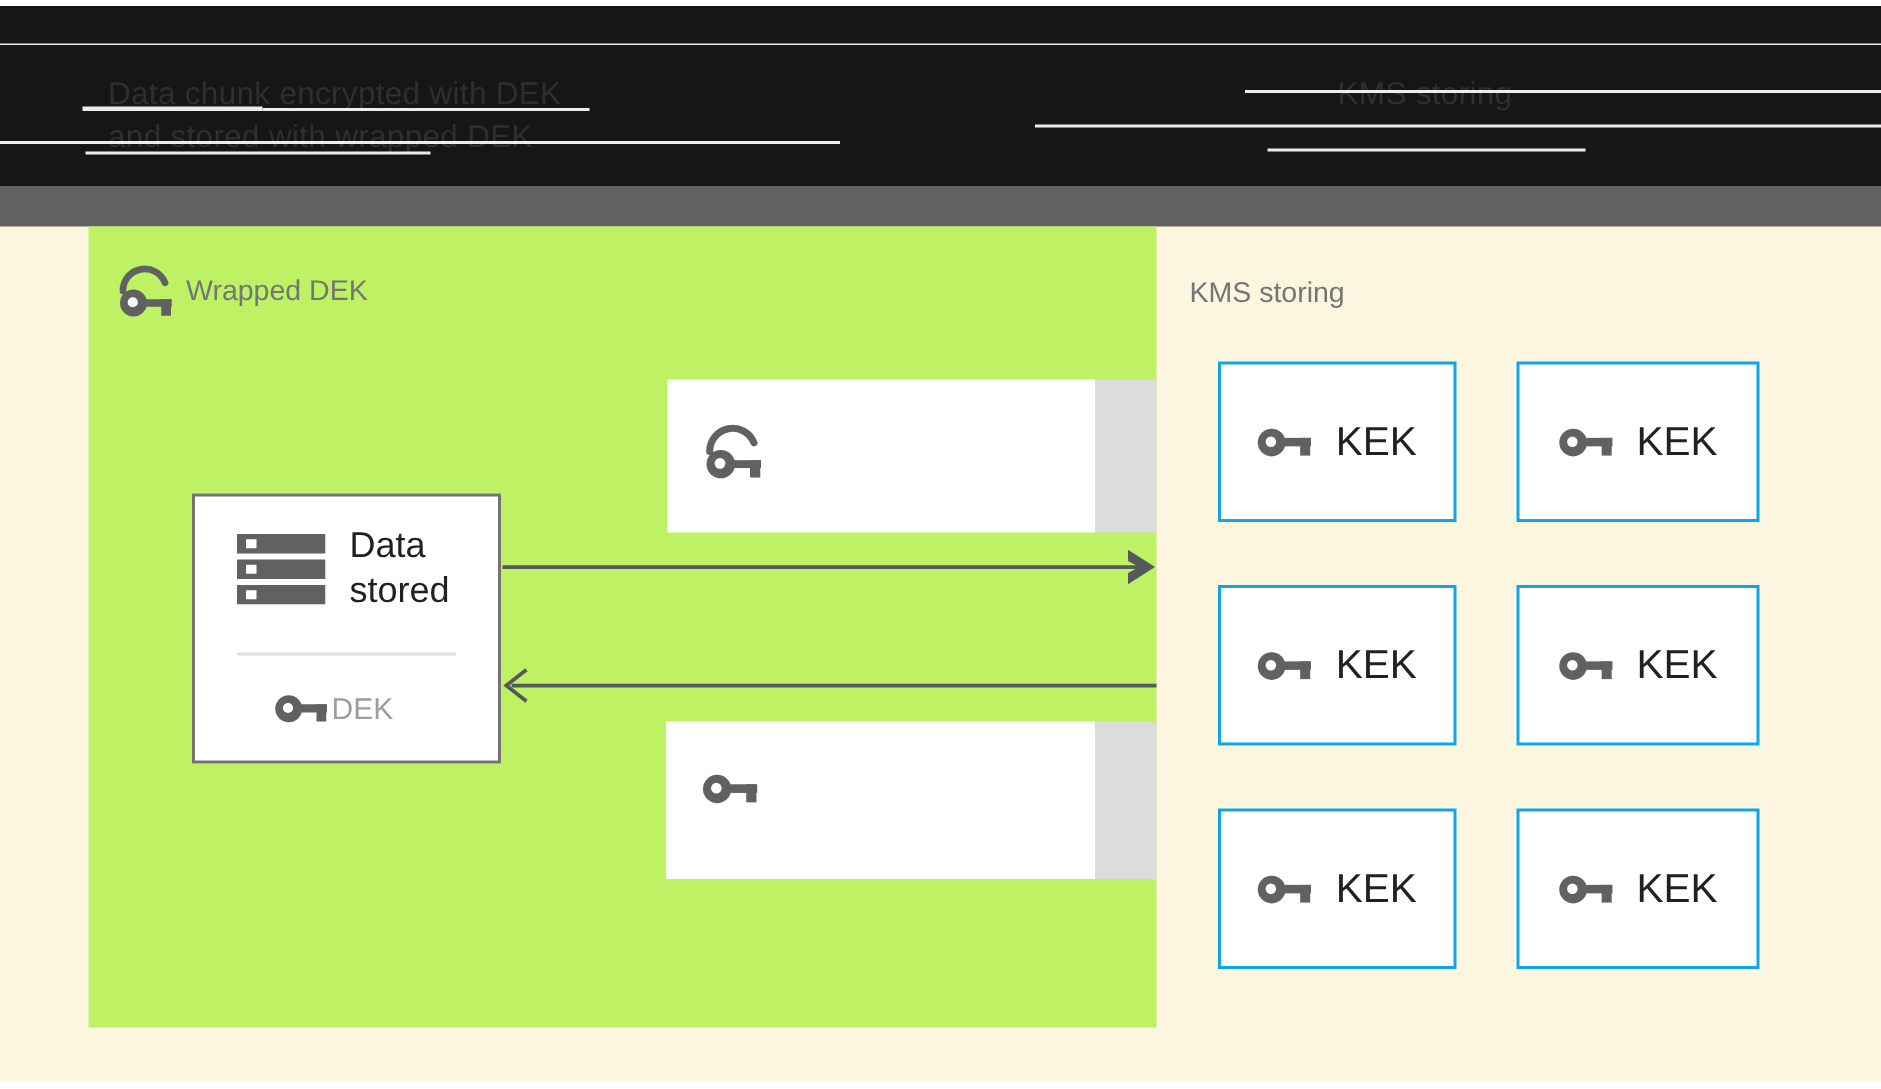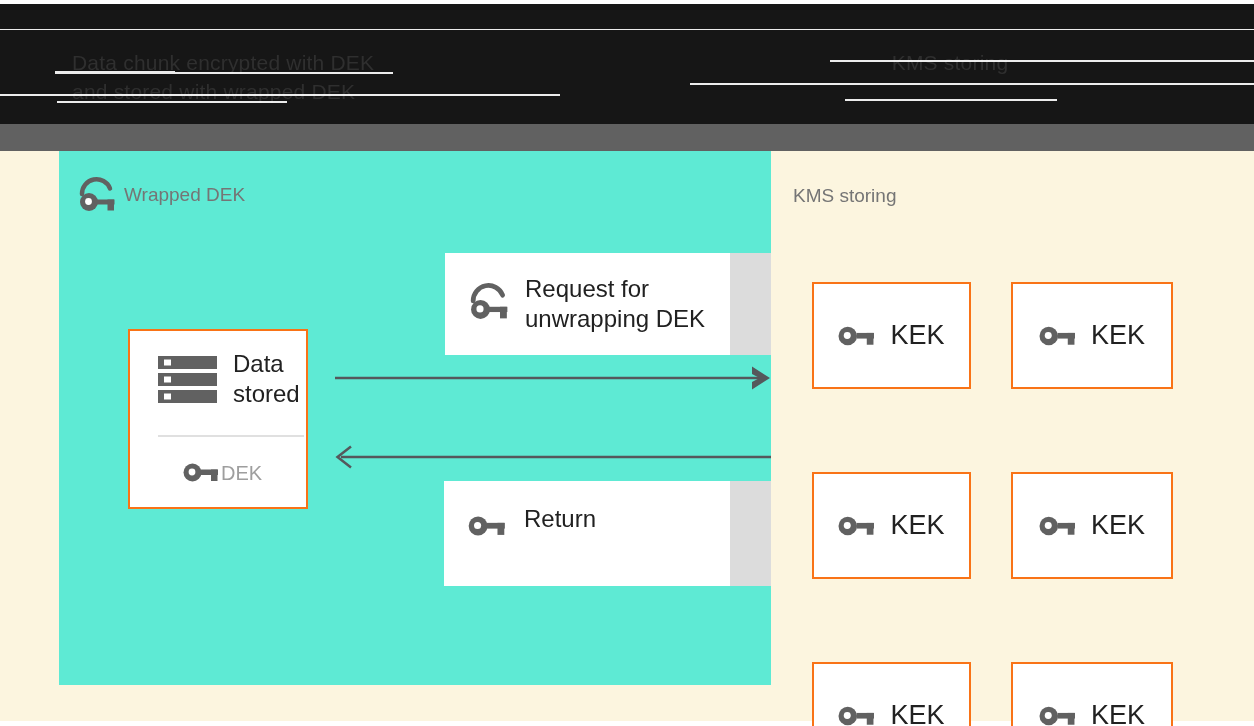--- a/index.html
+++ b/index.html
@@ -14,45 +14,45 @@
   
   .white-strip { position:absolute; left:0; width:1254px; background:#ffffff; }
   .header-black { position:absolute; left:0; top:4px; width:1254px; height:120px; background:#161616; }
   .gray-band { position:absolute; left:0; top:124px; width:1254px; height:27px; background:#616161; }
   .caption { position:absolute; color:#2f2f2f; font-size:21px; line-height:29px; letter-spacing:.2px; }
   .caption-left { left:72px; top:44px; }
   .caption-right { left:828px; top:44px; width:244px; text-align:center; }
   .glitch { position:absolute; background:rgba(255,255,255,.92); }
 
   
-  .panel { position:absolute; left:59px; top:151px; width:712px; height:534px; background:#5eead4; }
+  .panel { position:absolute; left:59px; top:151px; width:712px; height:534px; background:#bef264; }
   .panel-title, .kms-title { position:absolute; font-size:19px; color:#757575; }
 
   .white-box { position:absolute; background:#ffffff; }
   .shadow-strip { position:absolute; background:#dcdcdc; }
 
   .data-chunk-box {
-    left:69px; top:178px; width:180px; height:180px;
-    border:2px solid #f97316; box-sizing:border-box;
+    left:69px; top:178px; width:206px; height:180px;
+    border:2px solid #737373; box-sizing:border-box;
   }
   .big-label { font-size:24px; line-height:30px; color:#212121; }
   .divider { position:absolute; background:#e0e0e0; }
   .dek-label { position:absolute; font-size:20px; color:#9e9e9e; }
 
   .msg-box { box-sizing:border-box; }
   .msg-text { position:absolute; left:80px; top:21px; }
 
   .kek-grid {
     position:absolute; left:812px; top:241px;
     display:grid; grid-template-columns:159px 162px;
     column-gap:40px; row-gap:42px;
   }
   .kek-box {
-    height:107px; background:#ffffff; border:2px solid #f97316; box-sizing:border-box;
-    display:flex; align-items:center; justify-content:center; gap:15px;margin-top:41px;
+    height:107px; background:#ffffff; border:2px solid #0ea5e9; box-sizing:border-box;
+    display:flex; align-items:center; justify-content:center; gap:15px;
   }
   .kek-label { font-size:27px; color:#212121; }
 
   .icon { display:inline-block; line-height:0; }
   svg { display:block; }
 </style>
 </head>
 <body>
 
 <div class="screen">
@@ -124,38 +124,33 @@
     <div class="white-box msg-box" style="left:386px; top:102px; width:285px; height:102px;">
       <span class="icon abs" style="left:25px; top:28px;">
         <svg width="40" height="40" viewBox="0 0 38 36">
           <path d="M3 18 A 14.5 14.5 0 0 1 31 12.5" fill="none" stroke="#616161" stroke-width="4.5" stroke-linecap="round"></path>
           <circle cx="10" cy="26" r="9" fill="#616161"></circle>
           <circle cx="9.5" cy="25.5" r="3.4" fill="#ffffff"></circle>
           <rect x="18" y="23.5" width="17.5" height="5" fill="#616161"></rect>
           <rect x="28.5" y="23.5" width="6.5" height="11" fill="#616161"></rect>
         </svg>
       </span>
-      <div class="big-label msg-text">
-        <div>Request for</div>
-        <div>unwrapping DEK</div>
-      </div>
     </div>
 
     <div class="shadow-strip" style="left:671px; top:330px; width:41px; height:105px;"></div>
     <div class="white-box msg-box" style="left:385px; top:330px; width:286px; height:105px;">
       <span class="icon abs" style="left:24px; top:34px;">
         <svg width="38" height="22" viewBox="0 0 36 21">
           <circle cx="9.5" cy="10.5" r="9" fill="#616161"></circle>
           <circle cx="9" cy="10" r="3.4" fill="#ffffff"></circle>
           <rect x="18" y="7.5" width="17" height="5.5" fill="#616161"></rect>
           <rect x="28" y="7.5" width="6.5" height="11.5" fill="#616161"></rect>
         </svg>
       </span>
       <div class="big-label msg-text" style="top:23px;">
-        <div>Return</div>
       </div>
     </div>
   </div>
 
   <svg class="abs" style="left:0; top:0;" width="1254" height="726" viewBox="0 0 1254 726">
     <line x1="335" y1="378" x2="762" y2="378" stroke="#55585c" stroke-width="2.5"></line>
     <path d="M752 366.5 L770 378 L752 389.5 L752 382 L759.5 378 L752 374 Z" fill="#55585c"></path>
     <line x1="341" y1="457" x2="771" y2="457" stroke="#55585c" stroke-width="2.5"></line>
     <polyline points="351,446.5 337.5,457 351,467.5" fill="none" stroke="#55585c" stroke-width="2.5"></polyline>
   </svg>

